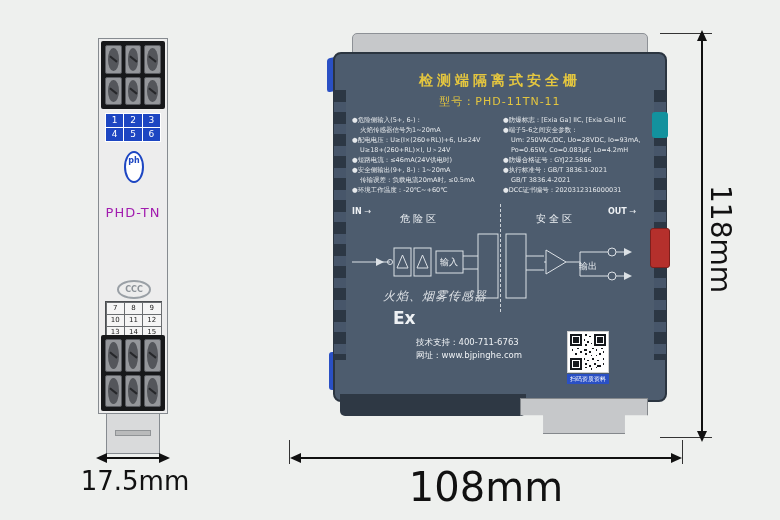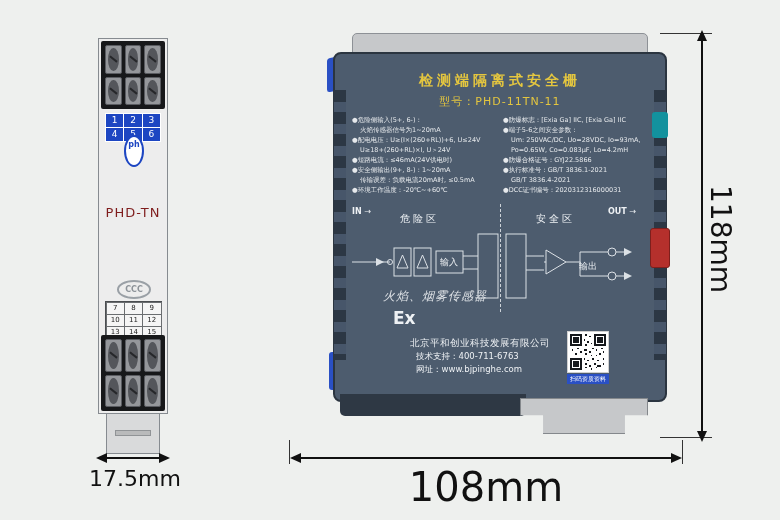--- a/index.html
+++ b/index.html
@@ -15,25 +15,25 @@
   .term-top { top:2px; height:68px; }
   .term-bot { top:296px; height:76px; }
   .screw { background:#95979b; border:1px solid #5a5c61; border-radius:2px; position:relative; }
   .screw::before { content:""; position:absolute; inset:2px; border-radius:50%; background:#54565b; }
   .screw::after { content:""; position:absolute; left:3px; right:3px; top:50%; height:2px;
                   margin-top:-1px; background:#26272a; transform:rotate(38deg); }
   .blue-grid { position:absolute; left:6px; top:74px; width:56px;
                display:grid; grid-template-columns:repeat(3,1fr); gap:1px;
                background:#ffffff; border:1px solid #ffffff; }
   .blue-grid .cell { background:#1d46c2; color:#fff; font-size:9px; line-height:13px; text-align:center; }
-  .ph-logo { position:absolute; left:25px; top:96px; width:20px; height:32px;
+  .ph-logo { position:absolute; left:25px; top:112px; width:20px; height:32px;
              border:2px solid #1d46c2; border-radius:50%; background:#fff;
              color:#1d46c2; font-size:8px; font-weight:bold; text-align:center; line-height:16px; }
   .front-model { position:absolute; left:0; top:166px; width:100%; text-align:center;
-                 font-size:13px; letter-spacing:1px; color:#7f1d1d; }
+                 font-size:13px; letter-spacing:1px; color:#a21caf; }
   .ccc-mark { position:absolute; left:18px; top:241px; width:34px; height:19px;
               border:2px solid #9aa0a6; border-radius:50%;
               color:#8d9399; font-size:8px; font-weight:bold; text-align:center; line-height:15px; }
   .num-grid { position:absolute; left:6px; top:262px; width:57px;
               display:grid; grid-template-columns:repeat(3,1fr); border:1px solid #4a4d50; }
   .num-grid .cell { background:#f5f5f5; border:1px solid #6a6d70; margin:-0.5px;
                     color:#222; font-size:7px; line-height:11px; text-align:center; }
   .front-foot { position:absolute; left:106px; top:414px; width:54px; height:40px;
                 background:#d9dadb; border:1px solid #868b90; border-top:none; }
   .front-foot::after { content:""; position:absolute; left:8px; right:8px; top:16px; height:4px;
@@ -91,21 +91,21 @@
 
   
   .dim-line { position:absolute; background:#111; }
   .dim-tick { position:absolute; background:#333; }
   .arr { position:absolute; width:0; height:0; }
   .arr-left  { border-top:5px solid transparent; border-bottom:5px solid transparent; border-right:11px solid #111; }
   .arr-right { border-top:5px solid transparent; border-bottom:5px solid transparent; border-left:11px solid #111; }
   .arr-up    { border-left:5px solid transparent; border-right:5px solid transparent; border-bottom:11px solid #111; }
   .arr-down  { border-left:5px solid transparent; border-right:5px solid transparent; border-top:11px solid #111; }
   .dim-label { position:absolute; color:#111; }
-  .dim-front { left:55px; top:466px; width:160px; text-align:center; font-size:22px; }
+  .dim-front { left:55px; top:466px; width:160px; text-align:center; font-size:26px; }
   .dim-width { left:290px; top:464px; width:392px; text-align:center; font-size:40px; }
   .dim-height { left:704px; top:185px; writing-mode:vertical-rl; font-size:28px; }
 </style>
 </head>
 <body>
 
 <div class="stage">
 
   <div class="front">
     <div class="term-block term-top">
@@ -213,21 +213,20 @@
       <polygon points="276,48 284,52 276,56" fill="#dce1e6" stroke="none"></polygon>
     </g>
     <text x="101" y="41" text-anchor="middle" font-size="9" fill="#eef1f4">输入</text>
     <text x="240" y="45" text-anchor="middle" font-size="9" fill="#eef1f4">输出</text>
   </svg>
 
   <div class="sensor-label">火焰、烟雾传感器</div>
   <div class="ex-mark">Ex</div>
 
   <div class="company-block">
-    <div class="company-name">北京平和创业科技发展有限公司</div>
     <div class="company-line">技术支持：400-711-6763</div>
     <div class="company-line">网址：www.bjpinghe.com</div>
   </div>
 
   <div class="qr">
     <svg viewBox="0 0 21 21" shape-rendering="crispEdges">
       <rect width="21" height="21" fill="#ffffff"></rect>
       <g fill="#15181c">
         <rect x="0" y="0" width="7" height="7"></rect>
         <rect x="14" y="0" width="7" height="7"></rect>

